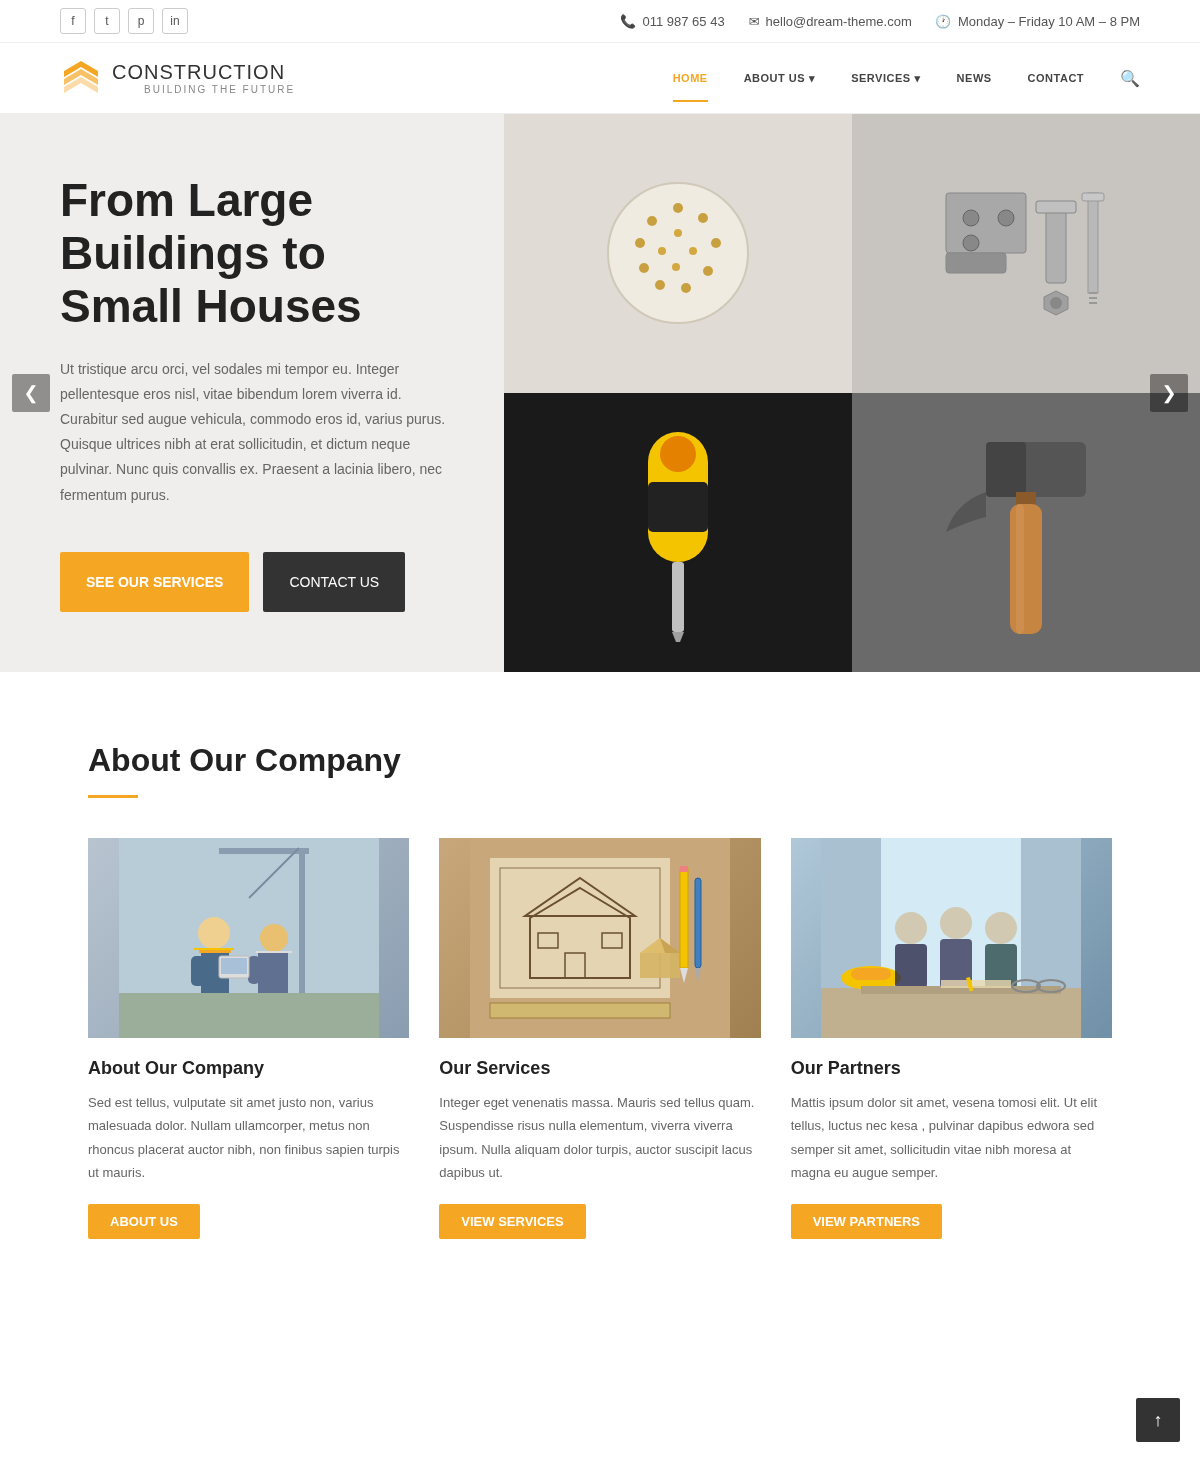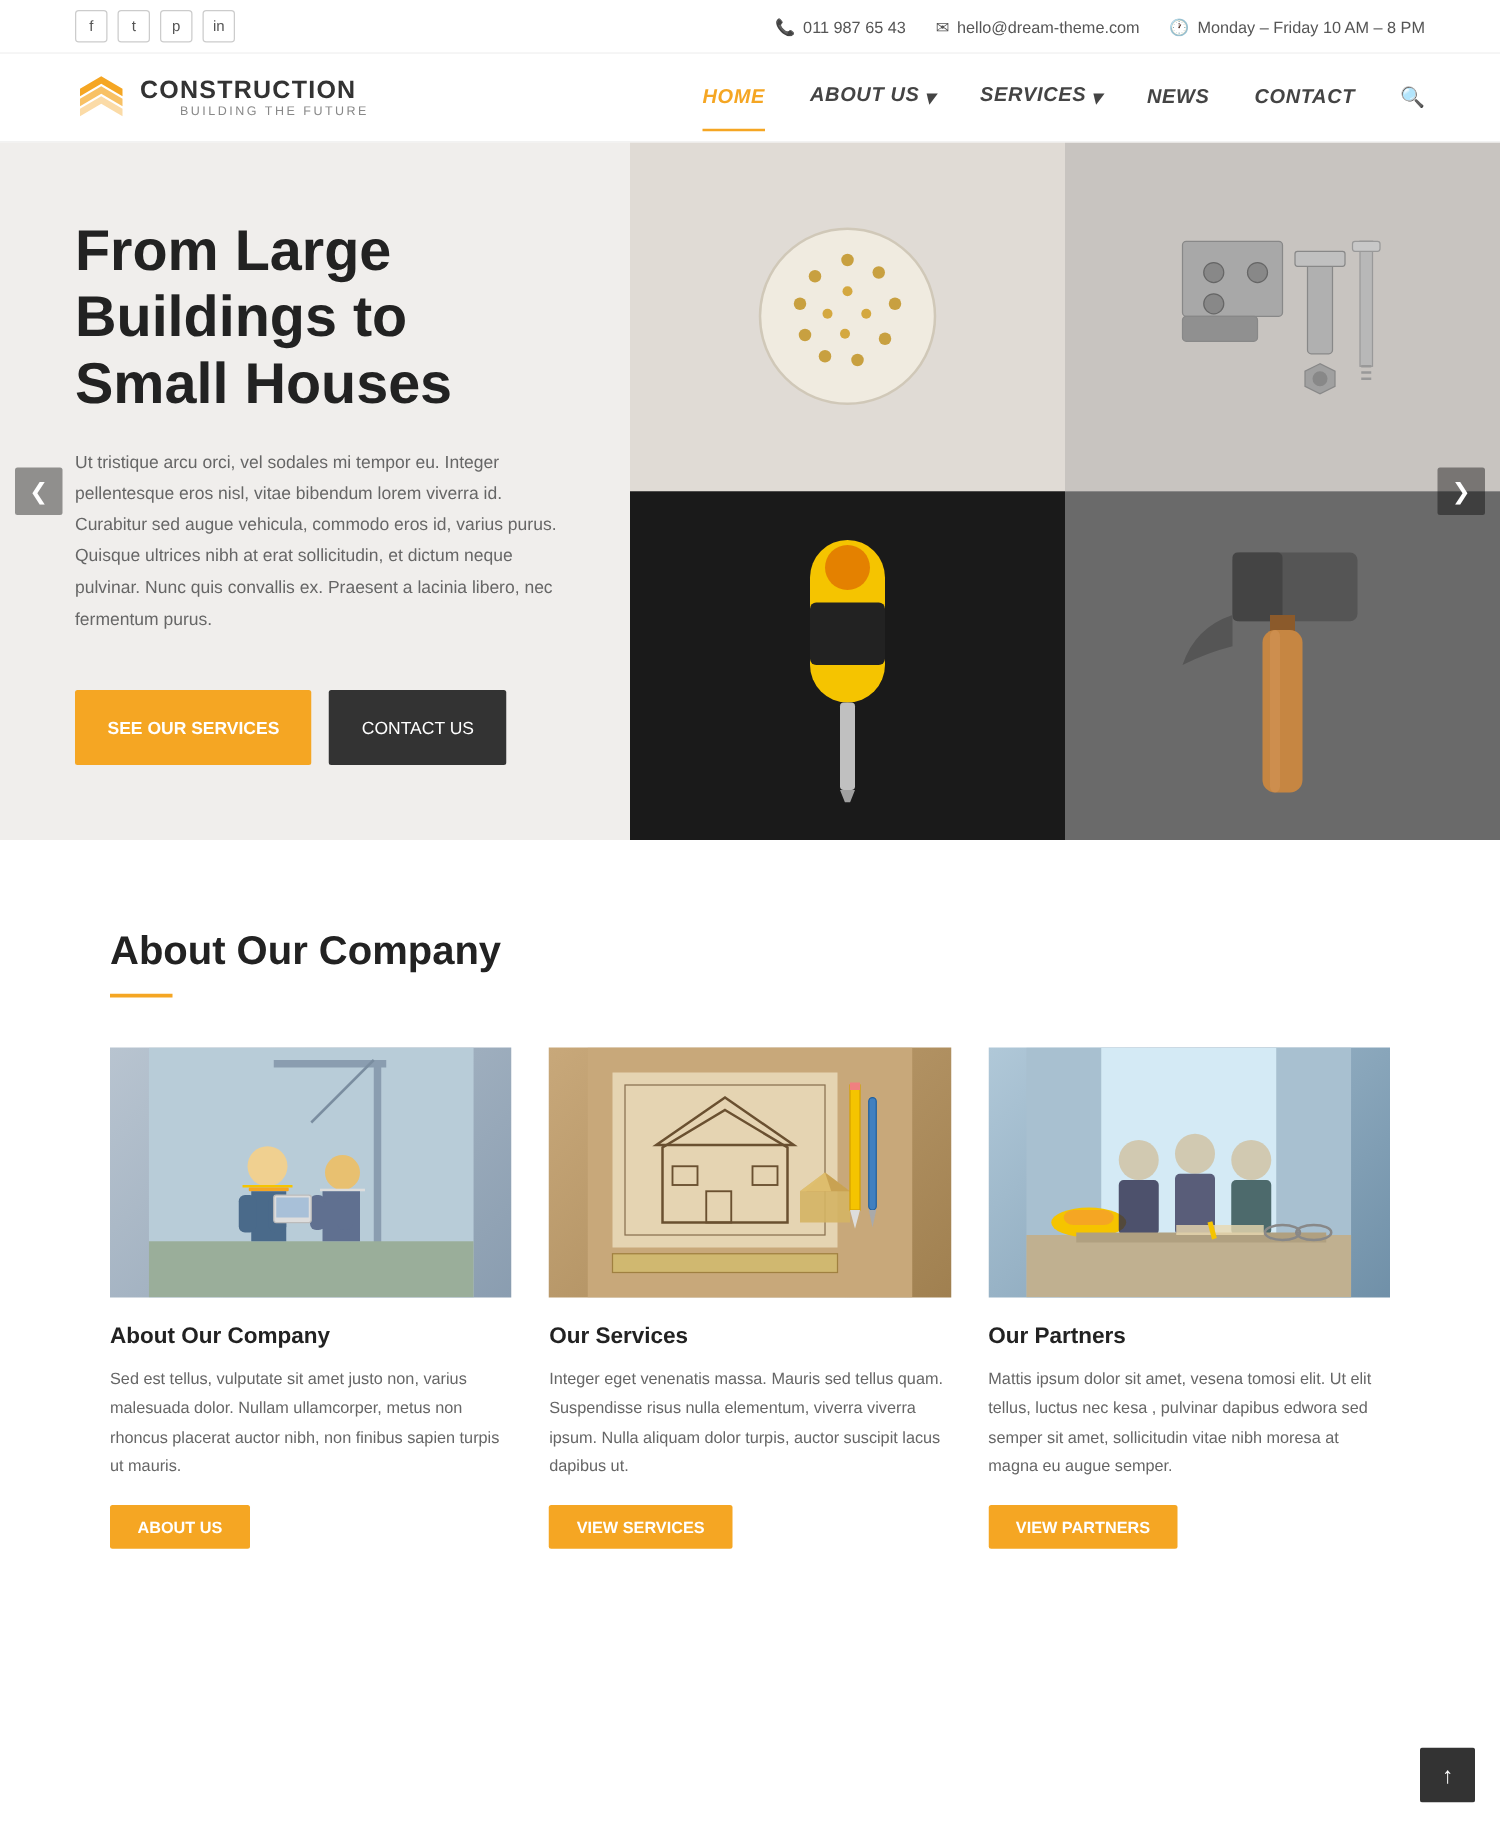--- a/index.html
+++ b/index.html
@@ -30,29 +30,28 @@
     
     .header {
       display: flex;
       justify-content: space-between;
       align-items: center;
       padding: 14px 60px;
       background: #fff;
       border-bottom: 1px solid #eee;
     }
     .logo { display: flex; align-items: center; gap: 10px; }
-    .logo-text h1 { font-size: 20px; font-weight: 700; color: #333; letter-spacing: 1px; }
+    .logo-text h1 { font-size: 20px; font-weight: 400; color: #333; letter-spacing: 1px; }
     .logo-text p { font-size: 10px; color: #888; letter-spacing: 2px; text-transform: uppercase; padding-left: 32px; }
     .nav { display: flex; align-items: center; gap: 36px; }
     .nav-item {
-      font-size: 16px; font-weight: 600; color: #444; text-decoration: none;
+      font-size: 11px; font-weight: 600; color: #444; text-decoration: none;
       cursor: pointer; display: flex; gap: 4px;
       text-transform: uppercase; letter-spacing: 0.5px;
       position: relative;
-      font-style: italic;
     }
     .nav-item.active { color: #f5a623; }
     .nav-item.active::after {
       content: ''; position: absolute; bottom: -18px; left: 0; right: 0;
       height: 2px; background: #f5a623;
     }
     .nav-search { cursor: pointer; color: #555; font-size: 16px; }
 
     
     .hero {

